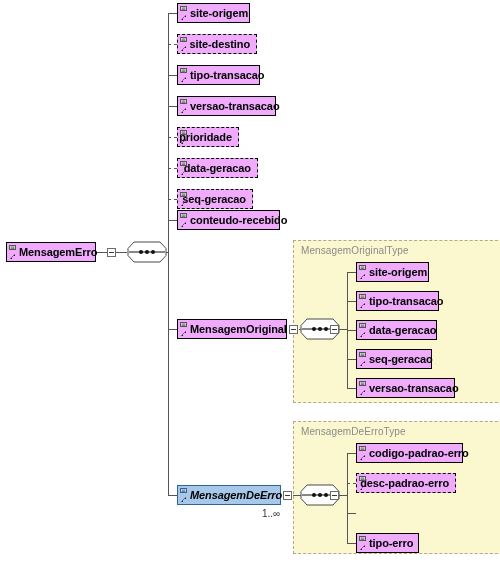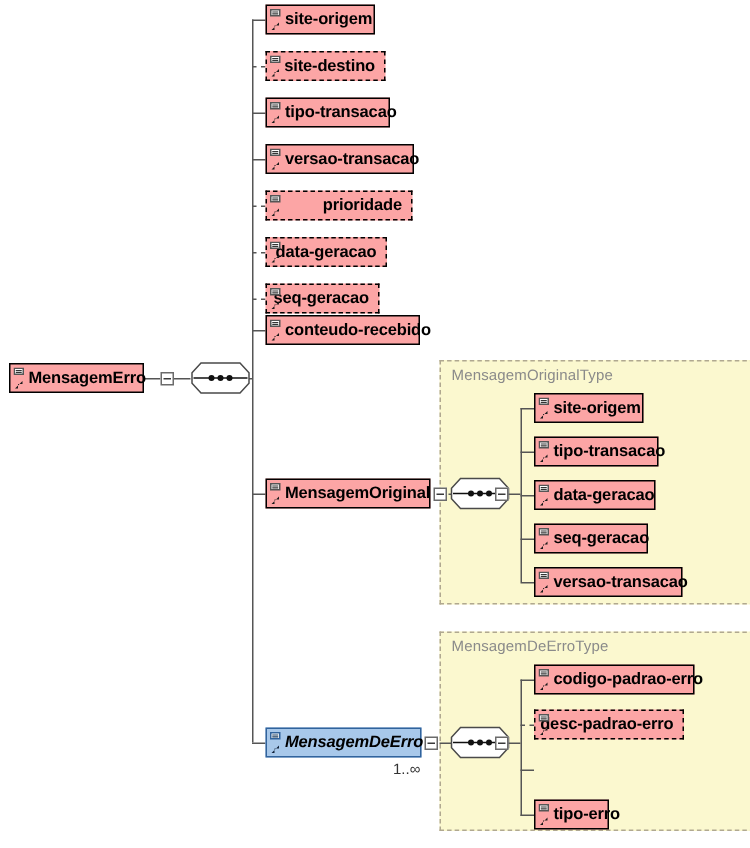--- a/index.html
+++ b/index.html
@@ -32,21 +32,21 @@
     color: #8a8a8a;
     white-space: nowrap;
     letter-spacing: 0.1px;
   }
 
   
   .node {
     position: absolute;
     box-sizing: border-box;
     height: 20px;
-    background: #fca5a5;
+    background: #f0abfc;
     border: 1px solid #000000;
     display: flex;
     align-items: center;
     padding-left: 12px;
     padding-right: 6px;
     white-space: nowrap;
   }
   .node .label {
     font-size: 11px;
     font-weight: bold;
@@ -216,21 +216,21 @@
     <svg class="elem-icon" viewBox="0 0 9 15">
       <rect x="0.5" y="0.5" width="6" height="4" fill="#ffffff" stroke="#555555" stroke-width="1"></rect>
       <line x1="1.5" y1="2" x2="5.5" y2="2" stroke="#333333" stroke-width="0.8"></line>
       <line x1="1.5" y1="3.3" x2="5.5" y2="3.3" stroke="#333333" stroke-width="0.8"></line>
       <path d="M1 14 L6 9 L6 11 L3 11 L3 14 Z" fill="#1a1a1a"></path>
     </svg>
     <span class="label">versao-transacao</span>
   </div>
 
   <div class="line dashed-h" style="left:168px; top:137px; width:9px;"></div>
-  <div class="node optional shadow" style="left:177px; top:127px; width:98px;">
+  <div class="node optional shadow" style="left:177px; top:127px; width:62px;">
     <svg class="elem-icon" viewBox="0 0 9 15">
       <rect x="0.5" y="0.5" width="6" height="4" fill="#ffffff" stroke="#555555" stroke-width="1"></rect>
       <line x1="1.5" y1="2" x2="5.5" y2="2" stroke="#333333" stroke-width="0.8"></line>
       <line x1="1.5" y1="3.3" x2="5.5" y2="3.3" stroke="#333333" stroke-width="0.8"></line>
       <path d="M1 14 L6 9 L6 11 L3 11 L3 14 Z" fill="#1a1a1a"></path>
     </svg>
     <span class="label">prioridade</span>
   </div>
 
   <div class="line dashed-h" style="left:168px; top:168px; width:9px;"></div>
@@ -395,21 +395,21 @@
       <line x1="1.5" y1="2" x2="5.5" y2="2" stroke="#333333" stroke-width="0.8"></line>
       <line x1="1.5" y1="3.3" x2="5.5" y2="3.3" stroke="#333333" stroke-width="0.8"></line>
       <path d="M1 14 L6 9 L6 11 L3 11 L3 14 Z" fill="#1a1a1a"></path>
     </svg>
     <span class="label">desc-padrao-erro</span>
   </div>
 
   <div class="line h" style="left:347px; top:513px; width:9px;"></div>
 
   <div class="line h" style="left:347px; top:543px; width:9px;"></div>
-  <div class="node shadow" style="left:356px; top:533px; width:50px;">
+  <div class="node shadow" style="left:356px; top:533px; width:63px;">
     <svg class="elem-icon" viewBox="0 0 9 15">
       <rect x="0.5" y="0.5" width="6" height="4" fill="#ffffff" stroke="#555555" stroke-width="1"></rect>
       <line x1="1.5" y1="2" x2="5.5" y2="2" stroke="#333333" stroke-width="0.8"></line>
       <line x1="1.5" y1="3.3" x2="5.5" y2="3.3" stroke="#333333" stroke-width="0.8"></line>
       <path d="M1 14 L6 9 L6 11 L3 11 L3 14 Z" fill="#1a1a1a"></path>
     </svg>
     <span class="label">tipo-erro</span>
   </div>
 
 </div>

